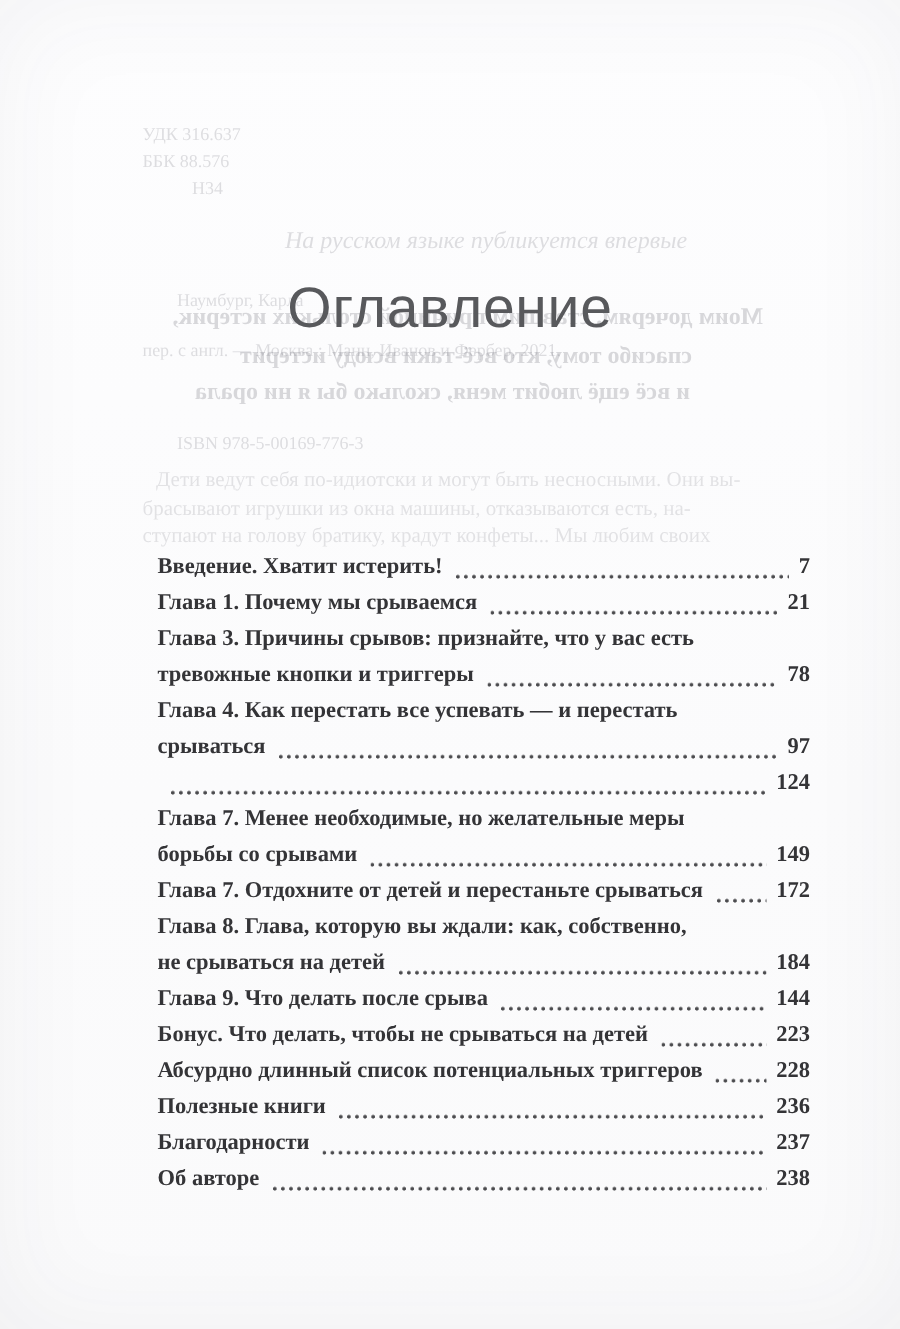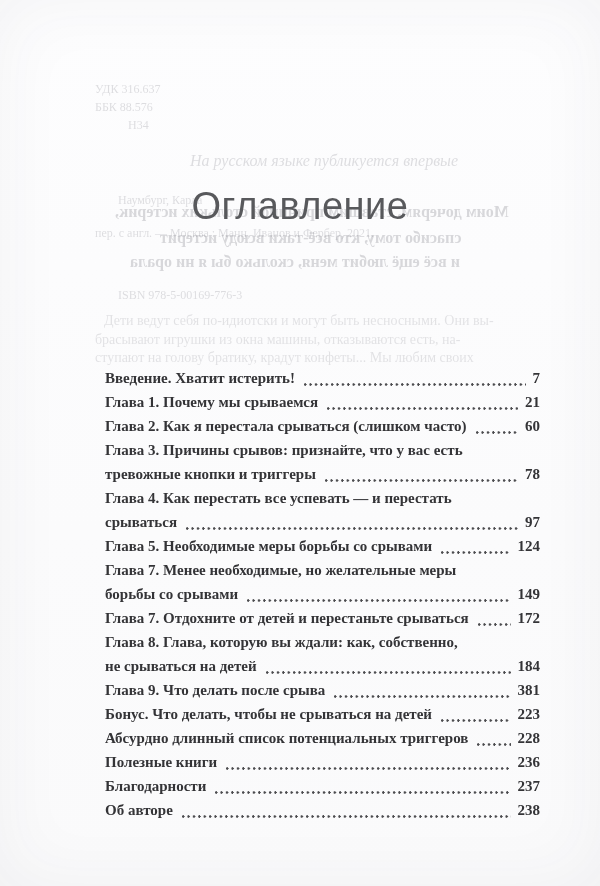--- a/index.html
+++ b/index.html
@@ -93,27 +93,20 @@
   </div>
 
   <div class="toc-entry">
     <div class="toc-line last">
       <span class="toc-text">Глава 1. Почему мы срываемся</span>
       <span class="leader"></span>
       <span class="pagenum">21</span>
     </div>
   </div>
 
-  <div class="toc-entry">
-    <div class="toc-line last">
-      <span class="toc-text">Глава 2. Как я перестала срываться (слишком часто)</span>
-      <span class="leader"></span>
-      <span class="pagenum">60</span>
-    </div>
-  </div>
 
   <div class="toc-entry">
     <div class="toc-line">Глава 3. Причины срывов: признайте, что у вас есть</div>
         <div class="toc-line last">
       <span class="toc-text">тревожные кнопки и триггеры</span>
       <span class="leader"></span>
       <span class="pagenum">78</span>
     </div>
   </div>
 
@@ -121,21 +114,20 @@
     <div class="toc-line">Глава 4. Как перестать все успевать — и перестать</div>
         <div class="toc-line last">
       <span class="toc-text">срываться</span>
       <span class="leader"></span>
       <span class="pagenum">97</span>
     </div>
   </div>
 
   <div class="toc-entry">
     <div class="toc-line last">
-      <span class="toc-text">Глава 5. Необходимые меры борьбы со срывами</span>
       <span class="leader"></span>
       <span class="pagenum">124</span>
     </div>
   </div>
 
   <div class="toc-entry">
     <div class="toc-line">Глава 7. Менее необходимые, но желательные меры</div>
         <div class="toc-line last">
       <span class="toc-text">борьбы со срывами</span>
       <span class="leader"></span>
@@ -157,21 +149,21 @@
       <span class="toc-text">не срываться на детей</span>
       <span class="leader"></span>
       <span class="pagenum">184</span>
     </div>
   </div>
 
   <div class="toc-entry">
     <div class="toc-line last">
       <span class="toc-text">Глава 9. Что делать после срыва</span>
       <span class="leader"></span>
-      <span class="pagenum">381</span>
+      <span class="pagenum">144</span>
     </div>
   </div>
 
   <div class="toc-entry">
     <div class="toc-line last">
       <span class="toc-text">Бонус. Что делать, чтобы не срываться на детей</span>
       <span class="leader"></span>
       <span class="pagenum">223</span>
     </div>
   </div>

